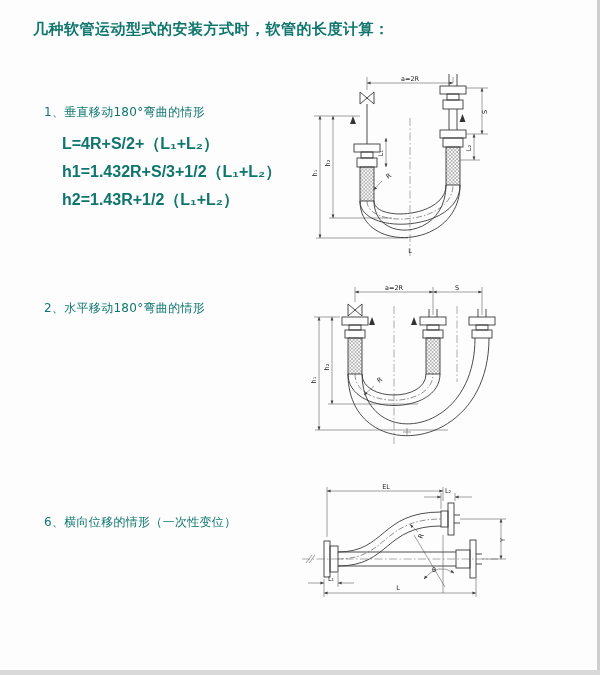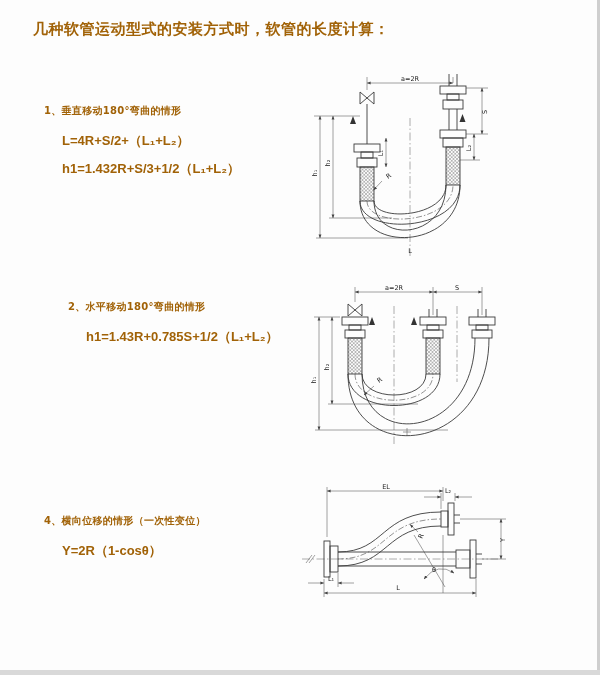--- a/index.html
+++ b/index.html
@@ -1,25 +1,25 @@
 <!DOCTYPE html>
 <html><head>
 <meta charset="utf-8">
 <style>
   html,body{margin:0;padding:0;background:#e8e8e8;}
   .page{position:relative;width:600px;height:675px;background:#fdfdfd;overflow:hidden;
-        font-family:"DejaVu Sans","Liberation Sans",sans-serif;color:#a16207;}
+        font-family:"DejaVu Sans","Liberation Sans",sans-serif;color:#0f766e;}
   .scan-right{position:absolute;top:0;right:0;width:3px;height:100%;background:#cfcfcf;}
   .scan-bottom{position:absolute;left:0;bottom:0;width:100%;height:5px;background:#d9d9d9;}
   .title{position:absolute;left:33px;top:20px;width:540px;font-size:15px;font-weight:600;
          letter-spacing:0.5px;}
   .section{position:absolute;left:44px;width:270px;}
-  .sec1{top:104px;} .sec2{top:300px;margin-left:24px;} .sec3{top:514px;}
-  .heading{font-size:10px;font-weight:700;margin:0 0 9px 0;letter-spacing:0.3px;}
-  .formula{margin:0 0 0 18px;font-size:13px;font-weight:600;line-height:28px;
+  .sec1{top:104px;} .sec2{top:300px;} .sec3{top:514px;}
+  .heading{font-size:12px;font-weight:400;margin:0 0 9px 0;letter-spacing:0.3px;}
+  .formula{margin:0 0 0 18px;font-size:16px;font-weight:600;line-height:28px;
            font-family:"Liberation Sans","DejaVu Sans",sans-serif;white-space:nowrap;}
   .fig{position:absolute;}
   .fig1{left:310px;top:68px;width:285px;height:192px;}
   .fig2{left:310px;top:282px;width:285px;height:172px;}
   .fig3{left:298px;top:479px;width:300px;height:148px;}
   svg{display:block;width:100%;height:100%;}
   svg .st{stroke:#3a3a3a;stroke-width:0.9;fill:none;}
   svg .dim{stroke:#555;stroke-width:0.55;fill:none;}
   svg .cl{stroke:#6a6a6a;stroke-width:0.55;fill:none;stroke-dasharray:8 2.5 1.5 2.5;}
   svg .hd{stroke:#4a4a4a;stroke-width:0.6;fill:none;stroke-dasharray:6 2 1.5 2;}
@@ -30,30 +30,29 @@
 <body>
 
 <div class="page">
 
   <div class="title">几种软管运动型式的安装方式时，软管的长度计算：</div>
 
   <div class="section sec1">
     <div class="heading">1、垂直移动180°弯曲的情形</div>
     <div class="formula">L=4R+S/2+（L₁+L₂）</div>
     <div class="formula">h1=1.432R+S/3+1/2（L₁+L₂）</div>
+    <div class="formula">h2=1.43R+1/2（L₁+L₂）</div>
   </div>
 
   <div class="section sec2">
     <div class="heading">2、水平移动180°弯曲的情形</div>
-    <div class="formula">h1=1.43R+0.785S+1/2（L₁+L₂）</div>
   </div>
 
   <div class="section sec3">
-    <div class="heading">4、横向位移的情形（一次性变位）</div>
-    <div class="formula">Y=2R（1-cosθ）</div>
+    <div class="heading">6、横向位移的情形（一次性变位）</div>
   </div>
 
   <div class="fig fig1">
   <svg viewBox="0 0 285 192">
     <defs>
       <marker id="m1" viewBox="0 0 8 8" refX="7.5" refY="4" markerWidth="7" markerHeight="7" orient="auto-start-reverse">
         <path d="M0,1 L8,4 L0,7 z" fill="#444"></path>
       </marker>
       <pattern id="p1" width="3.5" height="3.5" patternUnits="userSpaceOnUse">
         <path d="M0,0 L3.5,3.5 M3.5,0 L0,3.5" stroke="#7a7a7a" stroke-width="0.5"></path>

